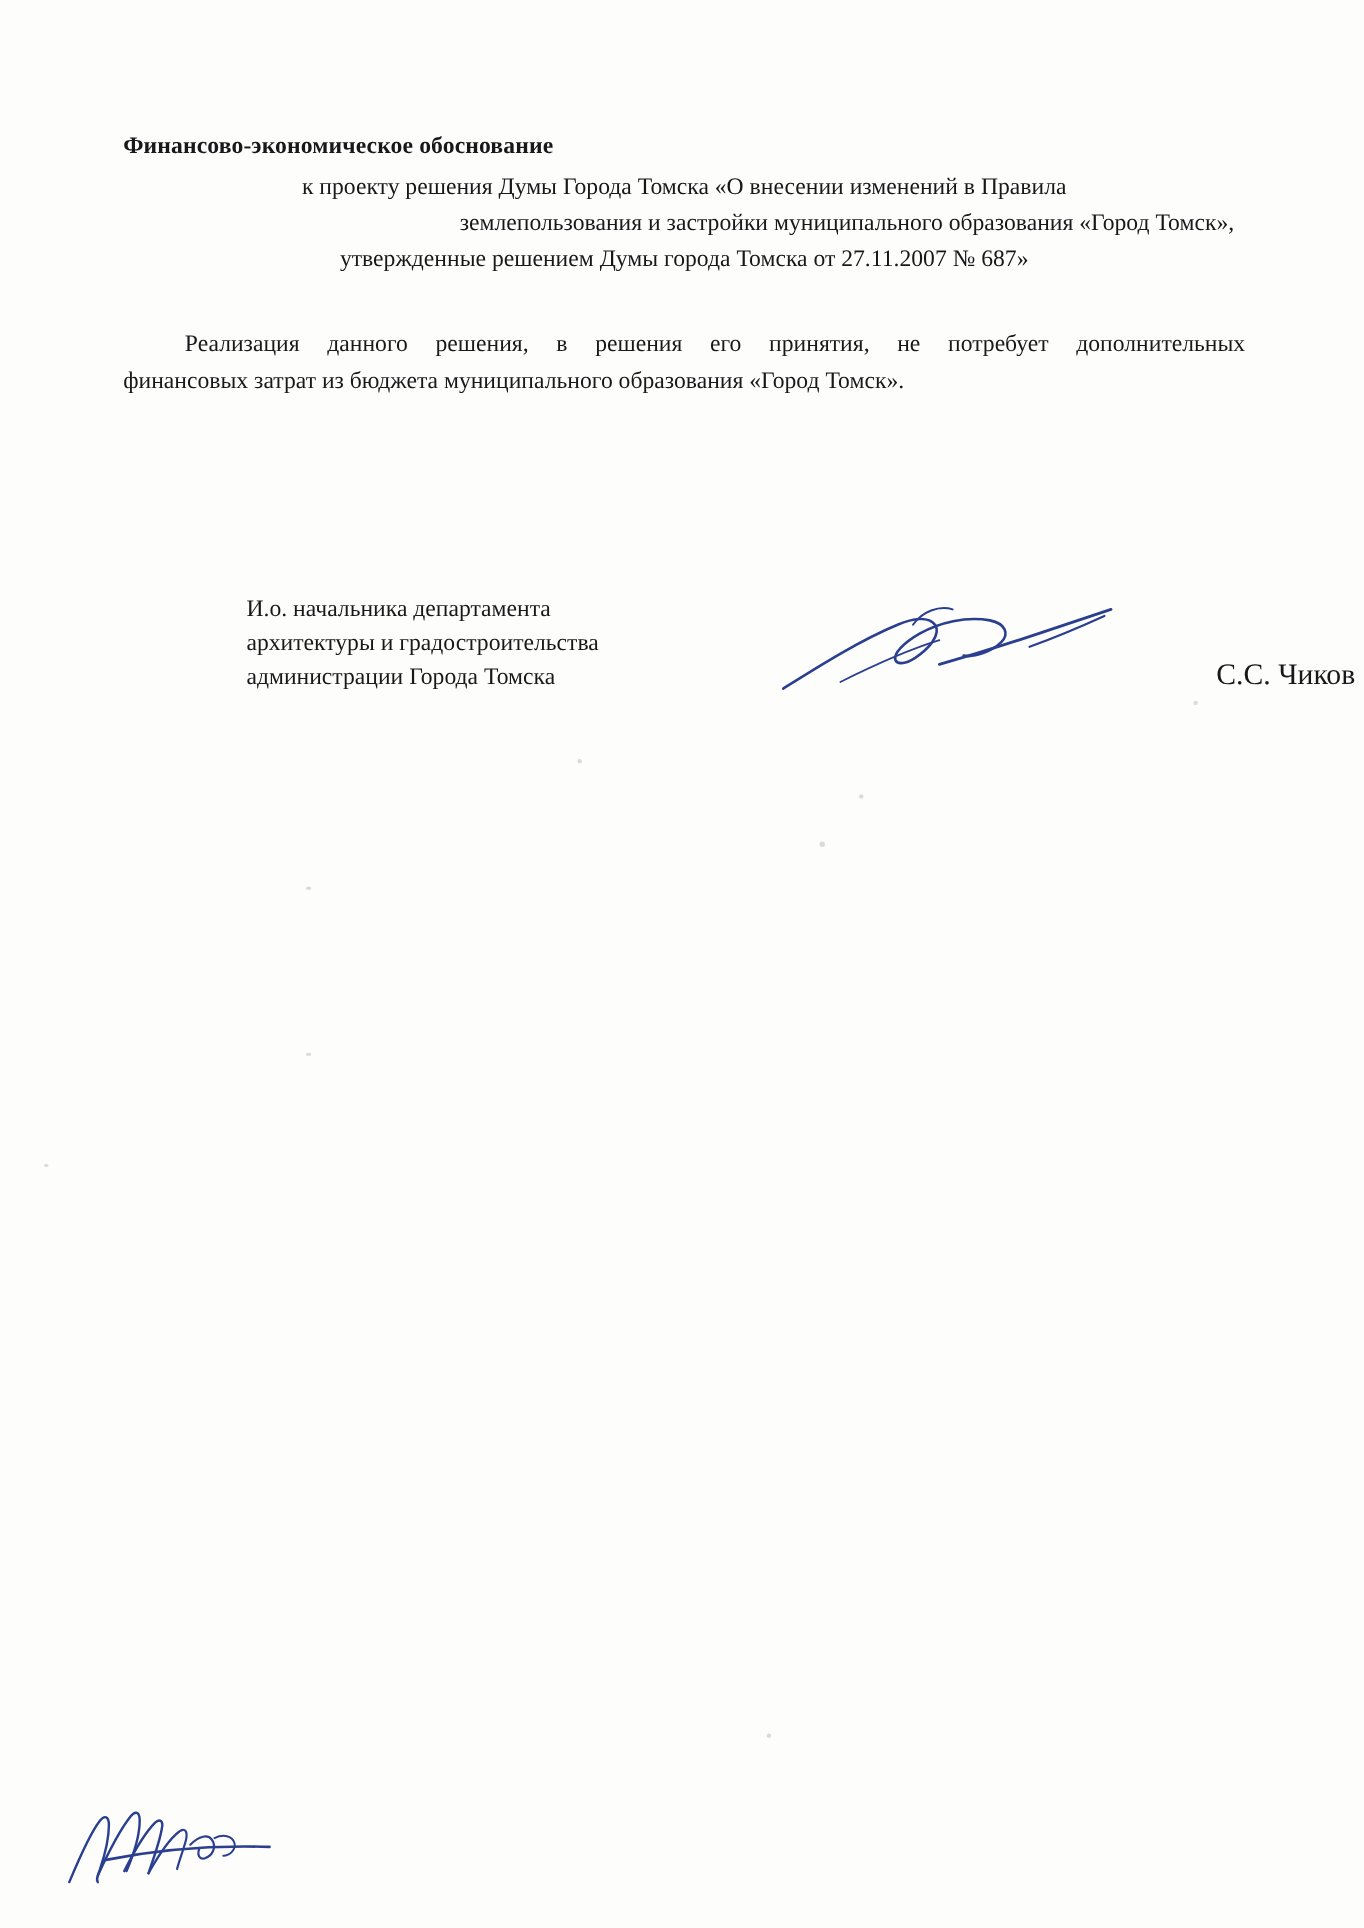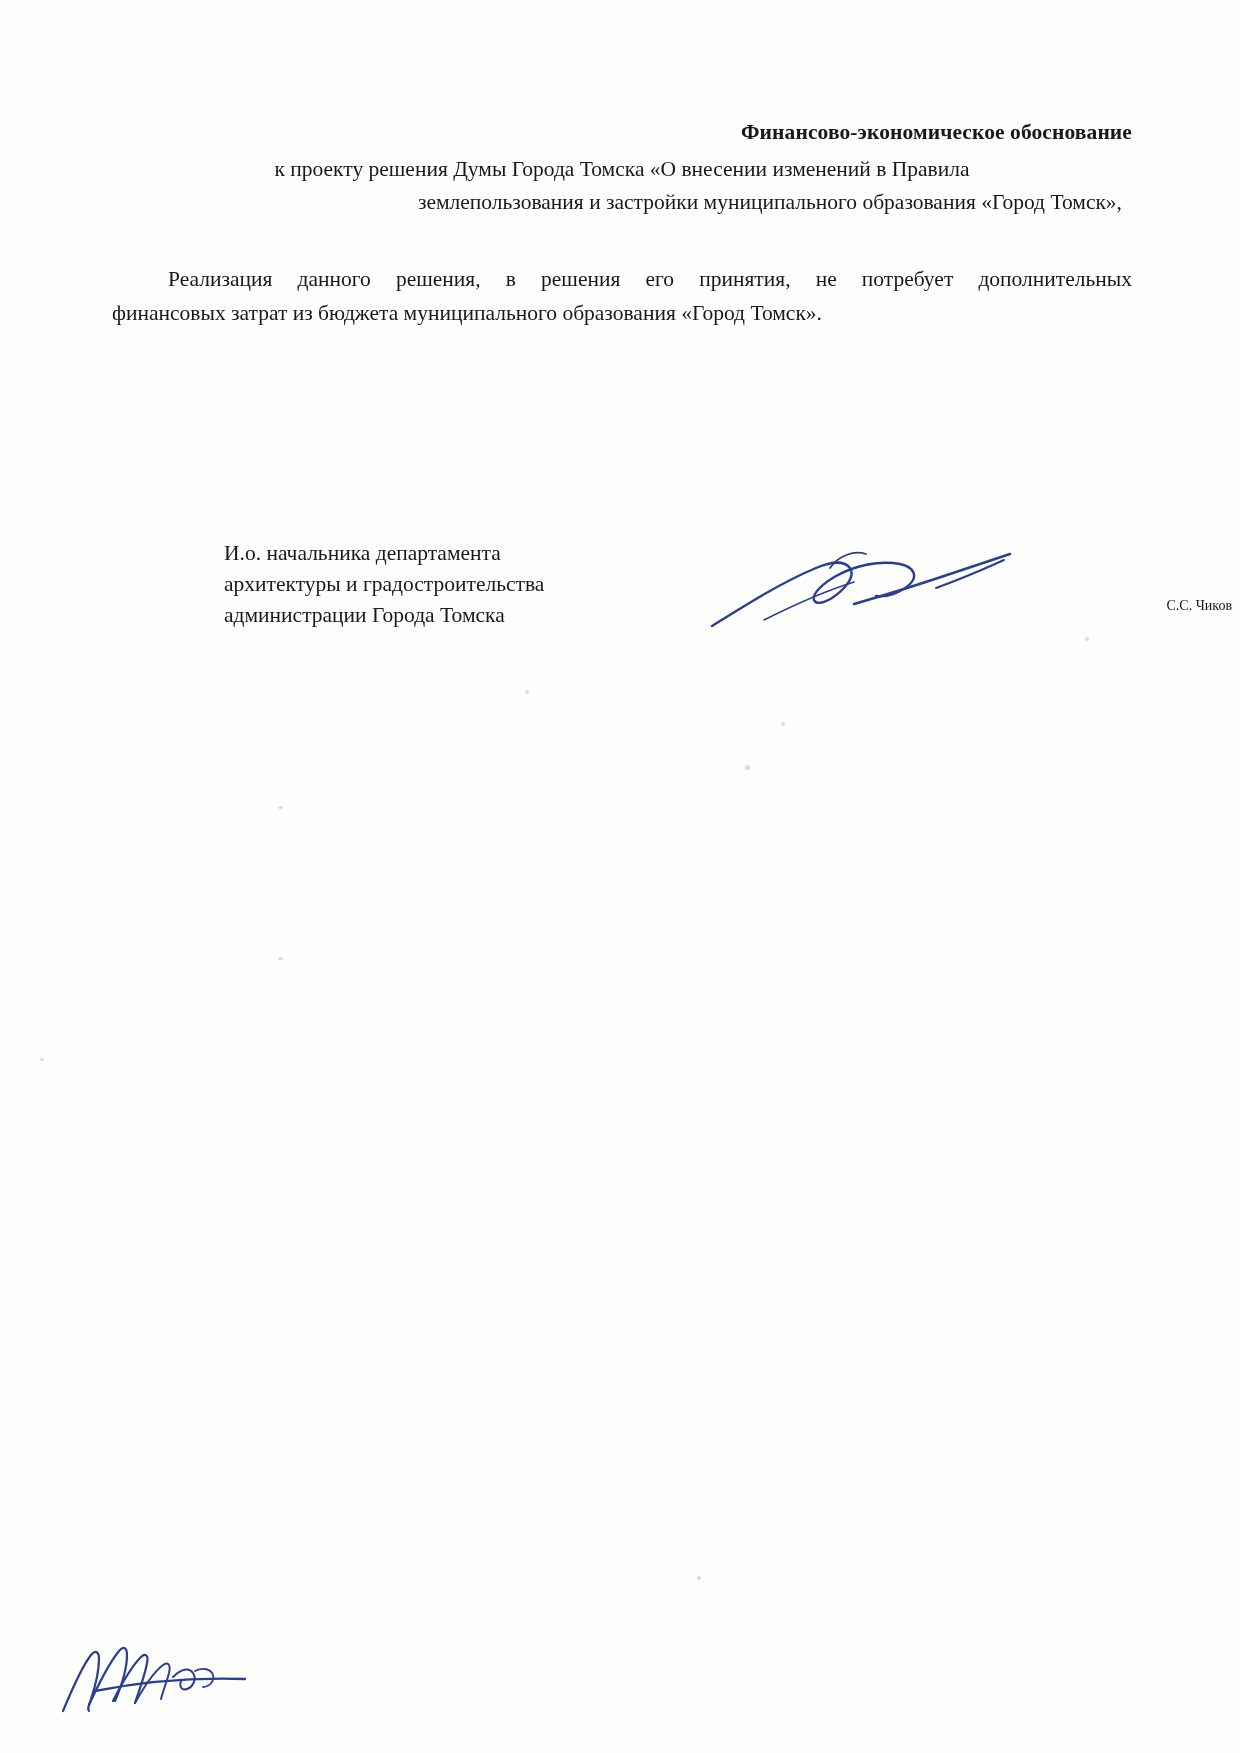--- a/index.html
+++ b/index.html
@@ -27,21 +27,21 @@
   }
 
   .doc-body {
     position: absolute;
     left: 112px;
     top: 120px;
     width: 1020px;
   }
 
   .title {
-    text-align: right;
+    text-align: left;
     font-weight: bold;
     font-size: 21.5px;
     letter-spacing: .1px;
     margin: 0 0 8px 0;
   }
 
   .subtitle {
     text-align: center;
     font-size: 21.5px;
     line-height: 33px;
@@ -82,21 +82,21 @@
   }
   .signer-role {
     font-size: 21.5px;
     line-height: 31px;
     white-space: pre-line;
   }
   .signer-name {
     position: absolute;
     right: 12px;
     top: 60px;
-    font-size: 14px;
+    font-size: 27px;
   }
   .sig-mark {
     position: absolute;
     left: 480px;
     top: 10px;
     width: 360px;
     height: 90px;
   }
   .sig-mark svg { display: block; }
 
@@ -123,20 +123,21 @@
   <div class="speck" style="left:40px;top:1058px;width:4px;height:3px;"></div>
   <div class="speck" style="left:697px;top:1576px;width:4px;height:4px;"></div>
 
   <div class="doc-body">
 
     <h1 class="title">Финансово-экономическое обоснование</h1>
 
     <div class="subtitle">
       <span class="line l1">к проекту решения Думы Города Томска «О внесении изменений в Правила</span>
       <span class="line l2">землепользования и застройки муниципального образования «Город Томск»,</span>
+      <span class="line l3">утвержденные решением Думы города Томска от 27.11.2007 № 687»</span>
     </div>
 
     <div class="para">
       <span class="l1">Реализация данного решения, в решения его принятия, не потребует дополнительных</span>
       <span class="l2">финансовых затрат из бюджета муниципального образования «Город Томск».</span>
     </div>
 
     <div class="signature-block">
       <div class="signer-role">И.о. начальника департамента
 архитектуры и градостроительства

